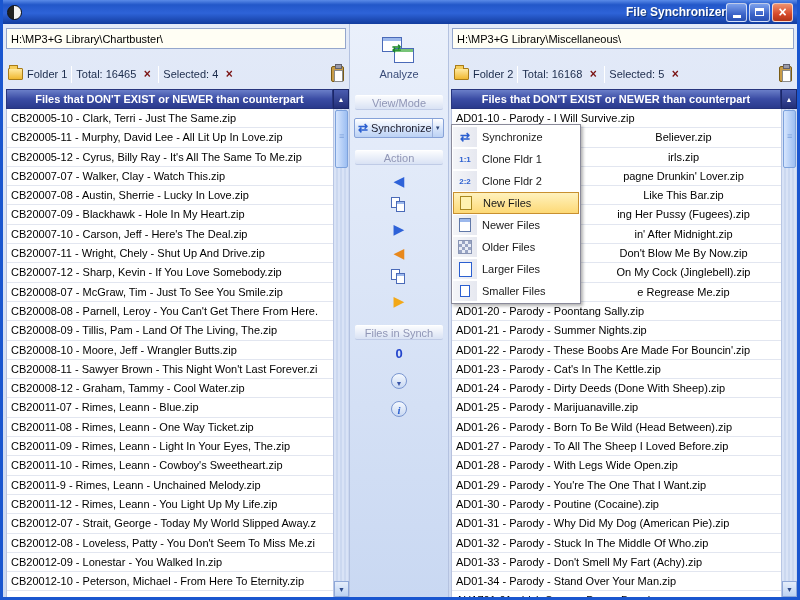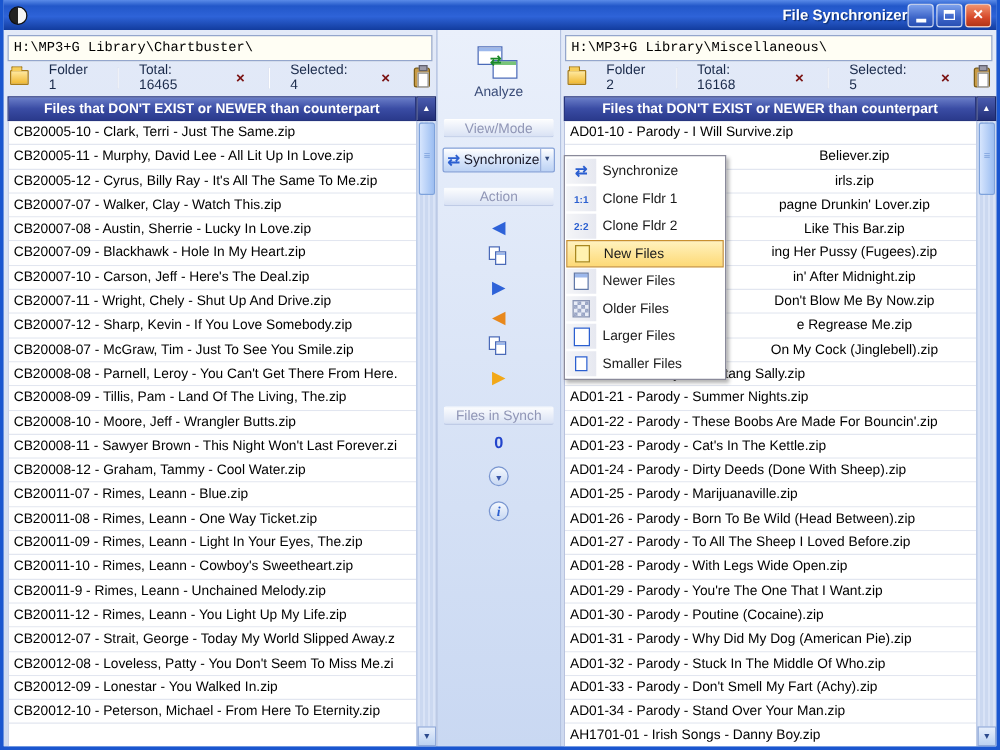--- a/index.html
+++ b/index.html
@@ -23,23 +23,23 @@
 
   
   .content { display:flex; height:573px; }
   .panel { width:346px; display:flex; flex-direction:column; padding-top:3px;
     background:linear-gradient(180deg,#E3EAF8,#CDD9F0); }
   .panel.right { width:348px; }
   .center { width:100px; flex:none; background:linear-gradient(180deg,#EAF0FB,#C9D8F2);
     border-left:1px solid #B4C2E0; border-right:1px solid #B4C2E0; display:flex; flex-direction:column; align-items:center; }
 
   
-  .path { height:21px; margin:1px 3px 0 3px; border:1px solid #94A6CC; background:#FFFEF4;
-    font-family:Liberation Mono, monospace; font-size:11px; padding:4px 4px; color:#000; }
-  .ptoolbar { height:26px; display:flex; align-items:center; gap:16px; padding:0 5px; font-size:11px; color:#1A2A4A; }
+  .path { height:21px; margin:1px 3px 12px 3px; border:1px solid #94A6CC; background:#FFFEF4;
+    font-family:Liberation Sans, sans-serif; font-size:11px; padding:4px 4px; color:#000; }
+  .ptoolbar { height:26px; display:flex; align-items:center; gap:4px; padding:0 5px; font-size:11px; color:#1A2A4A; }
   .folder-ico { width:15px; height:12px; position:relative; background:linear-gradient(180deg,#FFE9A0,#F0B830);
     border:1px solid #A87C18; border-radius:1px; flex:none; }
   .folder-ico::before { content:""; position:absolute; top:-4px; left:0; width:7px; height:3px;
     background:#F6CE5C; border:1px solid #A87C18; border-bottom:none; border-radius:1px 1px 0 0; }
   .tb-sep { width:1px; height:17px; background:#AEBAD8; border-right:1px solid #FFF; }
   .xbtn { color:#7A1212; font-weight:bold; font-size:12px; width:14px; text-align:center; cursor:default; }
   .xbtn::before { content:"×"; }
   .clip-ico { margin-left:auto; width:13px; height:16px; background:#C89C48; border:1px solid #7A5C14;
     border-radius:2px; position:relative; }
   .clip-ico::before { content:""; position:absolute; left:2px; top:3px; width:7px; height:10px; background:#FFF; border:1px solid #8A8A8A; }
@@ -279,22 +279,22 @@
       <div class="list-wrap">
         <div class="filelist" id="right-list">
             <div class="row"><span>AD01-10 - Parody - I Will Survive.zip</span></div>
             <div class="row"><span>Believer.zip</span></div>
             <div class="row"><span>irls.zip</span></div>
             <div class="row"><span>pagne Drunkin' Lover.zip</span></div>
             <div class="row"><span>Like This Bar.zip</span></div>
             <div class="row"><span>ing Her Pussy (Fugees).zip</span></div>
             <div class="row"><span>in' After Midnight.zip</span></div>
             <div class="row"><span>Don't Blow Me By Now.zip</span></div>
+            <div class="row"><span>On My Cock (Jinglebell).zip</span></div>
             <div class="row"><span>e Regrease Me.zip</span></div>
-            <div class="row"><span>On My Cock (Jinglebell).zip</span></div>
             <div class="row"><span>AD01-20 - Parody - Poontang Sally.zip</span></div>
             <div class="row"><span>AD01-21 - Parody - Summer Nights.zip</span></div>
             <div class="row"><span>AD01-22 - Parody - These Boobs Are Made For Bouncin'.zip</span></div>
             <div class="row"><span>AD01-23 - Parody - Cat's In The Kettle.zip</span></div>
             <div class="row"><span>AD01-24 - Parody - Dirty Deeds (Done With Sheep).zip</span></div>
             <div class="row"><span>AD01-25 - Parody - Marijuanaville.zip</span></div>
             <div class="row"><span>AD01-26 - Parody - Born To Be Wild (Head Between).zip</span></div>
             <div class="row"><span>AD01-27 - Parody - To All The Sheep I Loved Before.zip</span></div>
             <div class="row"><span>AD01-28 - Parody - With Legs Wide Open.zip</span></div>
             <div class="row"><span>AD01-29 - Parody - You're The One That I Want.zip</span></div>

